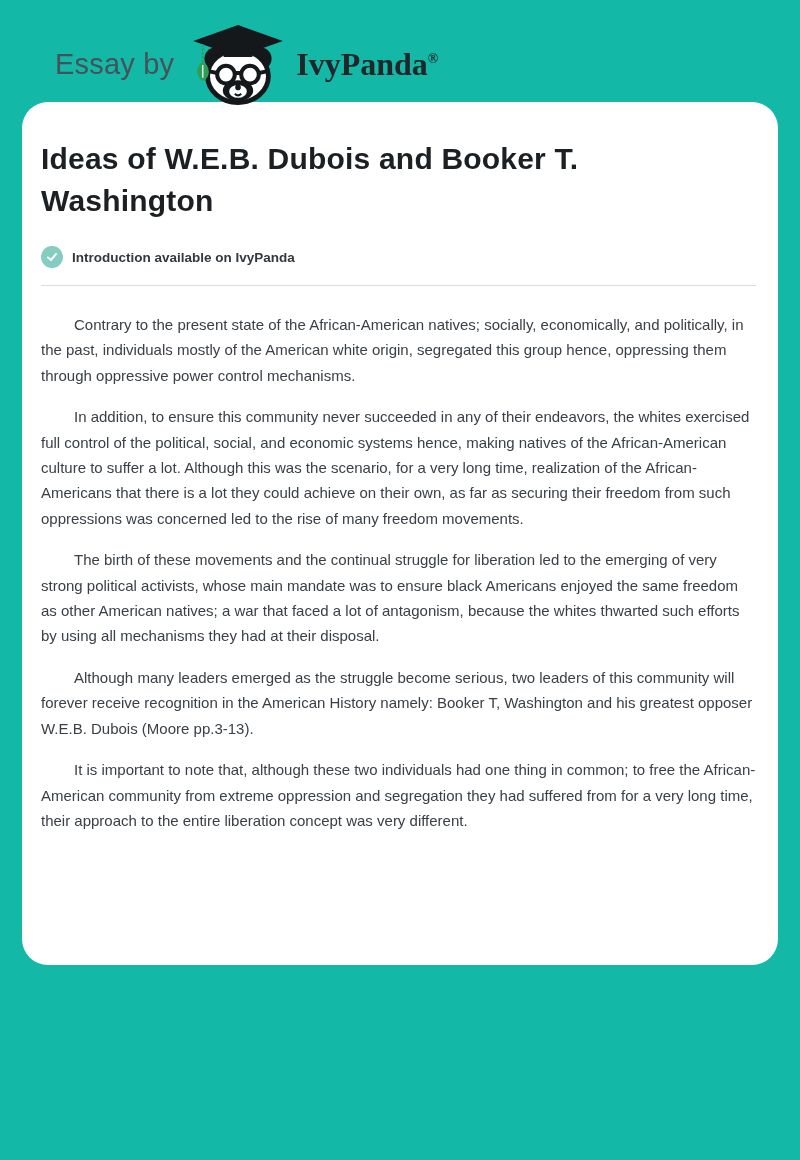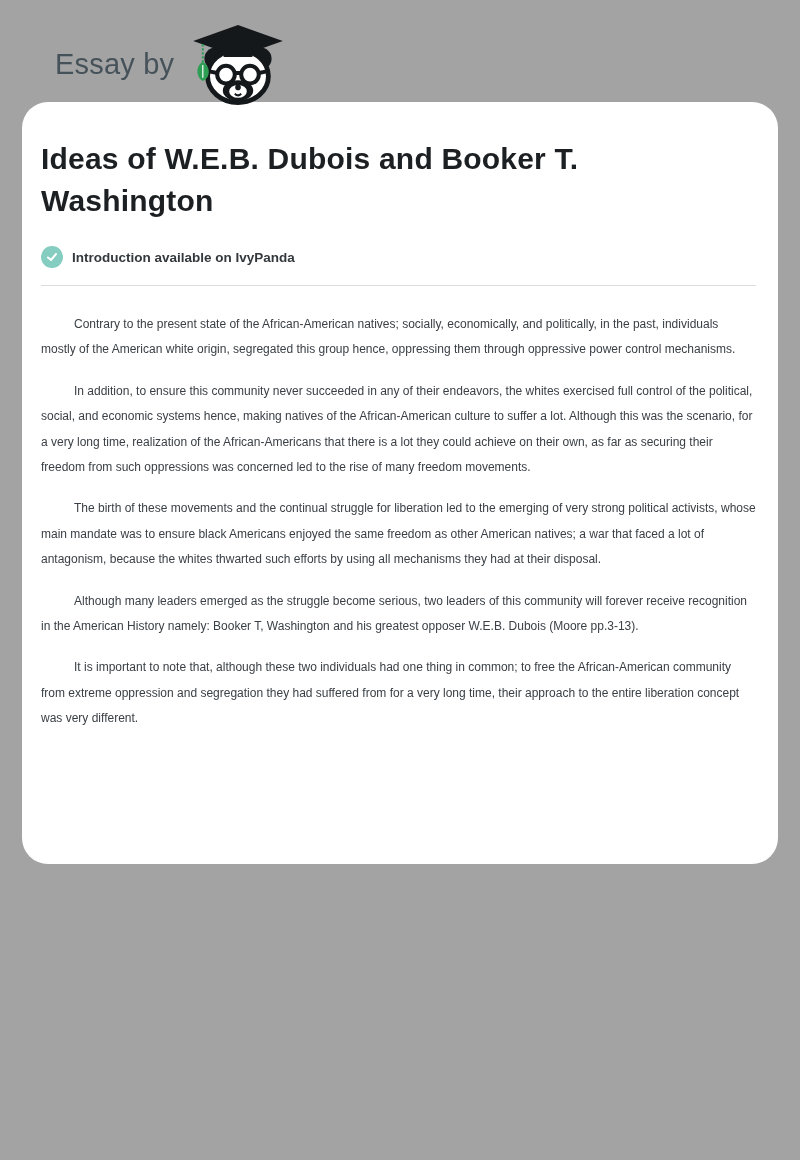--- a/index.html
+++ b/index.html
@@ -5,21 +5,21 @@
   html, body {
     margin: 0;
     padding: 0;
     width: 800px;
     background: #d2e7e2;
     font-family: "Liberation Sans", sans-serif;
   }
   .page {
     width: 800px;
     min-height: 1160px;
-    background: #a3a3a3;
+    background: #14b8a6;
     box-sizing: border-box;
   }
   
   .header {
     display: flex;
     align-items: center;
     padding: 28px 0 0 55px;
     height: 100px;
     box-sizing: border-box;
   }
@@ -92,21 +92,21 @@
     margin: 0 0 26px 0;
   }
   .card h2 {
     margin: 0 0 22px 0;
     font-size: 27px;
     font-weight: 700;
     color: #212529;
   }
   .card p {
     margin: 0 0 16px 0;
-    font-size: 12px;
+    font-size: 15px;
     line-height: 25.4px;
     color: #3a4046;
     text-indent: 33px;
   }
   .card p:last-child { margin-bottom: 14px; }
 </style>
 </head>
 <body>
 
 <div class="page">
@@ -135,20 +135,21 @@
 
         <polygon points="60,0 116,20 60,40 4,20" fill="#14181b"></polygon>
         <rect x="42" y="30" width="36" height="10" fill="#14181b"></rect>
 
         <line x1="16" y1="24" x2="16" y2="48" stroke="#2f9e55" stroke-width="2.5" stroke-dasharray="3,2"></line>
         <path d="M16 46 C6 52 8 66 16 70 C26 66 26 52 16 46 Z" fill="#2f9e55"></path>
         <line x1="16" y1="50" x2="16" y2="66" stroke="#ffffff" stroke-width="1.5"></line>
       </svg>
     </span>
 
+    <span class="brand"><span>IvyPanda</span><sup>®</sup></span>
   </div>
 
   <div class="card">
 
     <h1>Ideas of W.E.B. Dubois and Booker T. Washington</h1>
 
     <div class="badge-row">
       <span class="badge-circle">
         <svg viewBox="0 0 12 12" xmlns="http://www.w3.org/2000/svg">
           <polyline points="2,6.5 5,9 10,3" fill="none" stroke="#ffffff" stroke-width="2" stroke-linecap="round" stroke-linejoin="round"></polyline>

